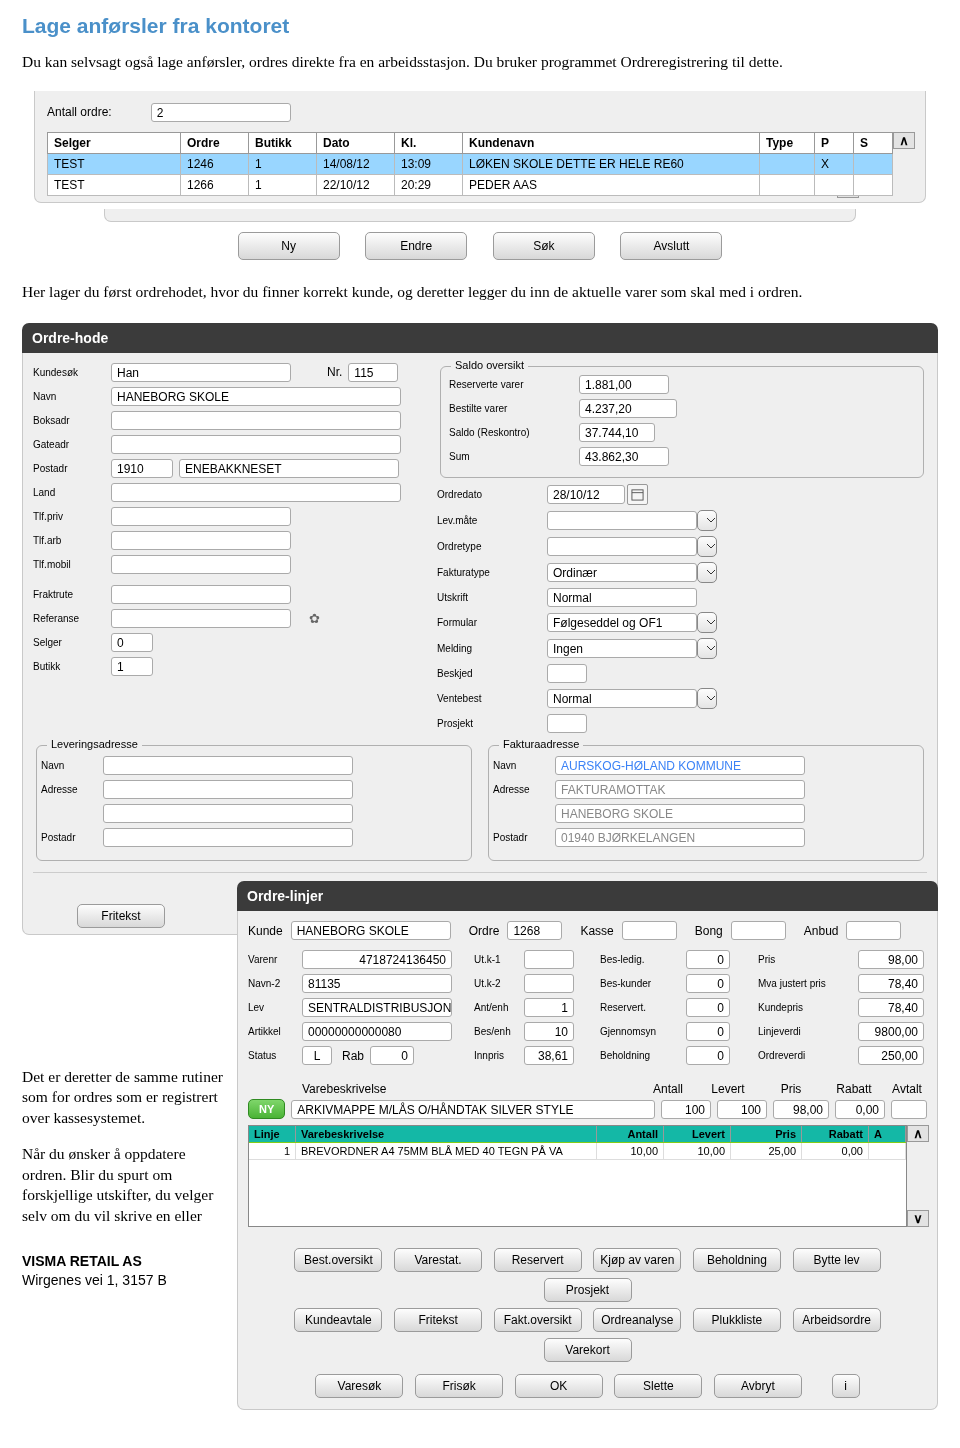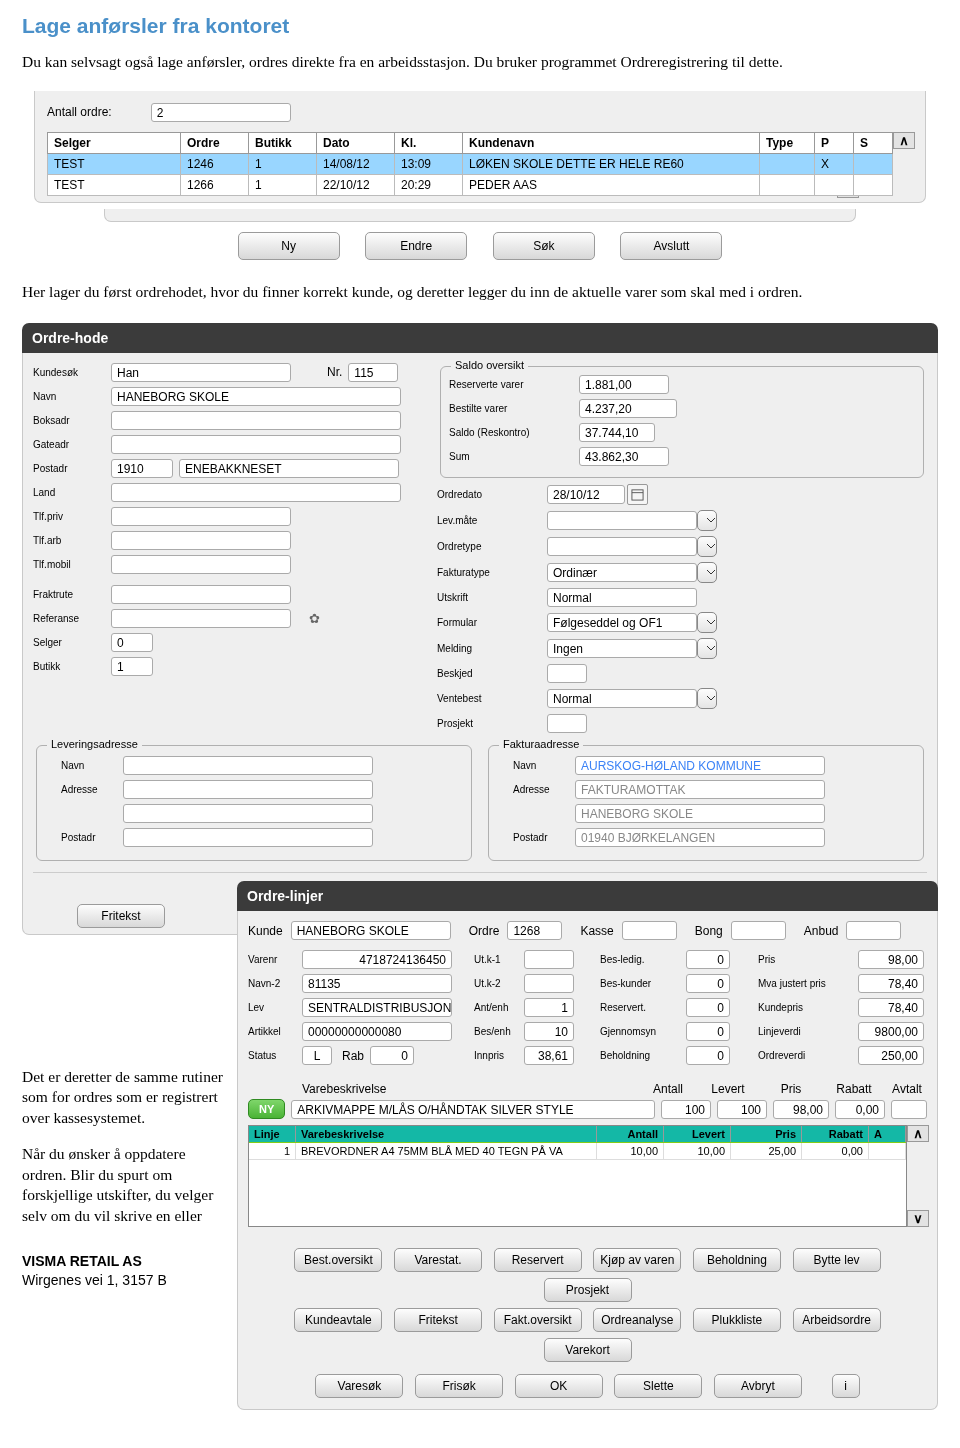--- a/index.html
+++ b/index.html
@@ -14,21 +14,21 @@
   .drop svg{width:10px;height:6px}
   .btn-grad{display:inline-block;background:linear-gradient(#fdfdfd,#d8d8d8);border:1px solid #9b9b9b;border-radius:5px;padding:6px 0;font-size:12px;text-align:center;width:100px}
   .btn-sm{width:86px;padding:4px 0}
   .tbl{width:100%;border-collapse:collapse;background:#fff;font-size:12px}
   .tbl th{background:#fff;border:1px solid #999;padding:3px 6px;text-align:left;font-weight:bold}
   .tbl td{border:1px solid #bbb;padding:3px 6px}
   .row-sel{background:#99d6ff}
   .scroll-cap{width:20px;background:#e3e3e3;border:1px solid #999;text-align:center;font-size:13px;display:inline-block}
   .formrow{display:flex;align-items:center;margin-bottom:5px}
   .formrow .fl{width:78px;font-size:10px}
-  .fs{border:1px solid #b0b0b0;border-radius:6px;padding:10px 24px 8px;position:relative;margin:3px}
+  .fs{border:1px solid #b0b0b0;border-radius:6px;padding:10px 4px 8px;position:relative;margin:3px}
   .fs>.leg{position:absolute;top:-8px;left:10px;background:#efefef;font-size:11px;padding:0 4px}
   .green-btn{background:linear-gradient(#7fd66b,#4ab335);color:#fff;font-weight:bold;border:1px solid #2f8a21;border-radius:5px;padding:3px 10px;font-size:11px}
   .line-tbl-wrap{background:#fff;border:1px solid #888;min-height:100px}
   .line-head{display:flex;background:#14b8a6;border-bottom:1px solid #84cc16}
   .line-head div{border-right:1px solid #999;font-size:11px;padding:2px 5px;font-weight:bold}
   .line-row{display:flex;border-bottom:1px solid #ddd}
   .line-row div{border-right:1px solid #ddd;font-size:11px;padding:2px 5px}
   .footer-btns{text-align:center;padding:8px 0;background:#efefef}
   .footer-btns .btn-grad{margin:3px 4px}
   .s1-wrap{margin:0 12px 10px}

